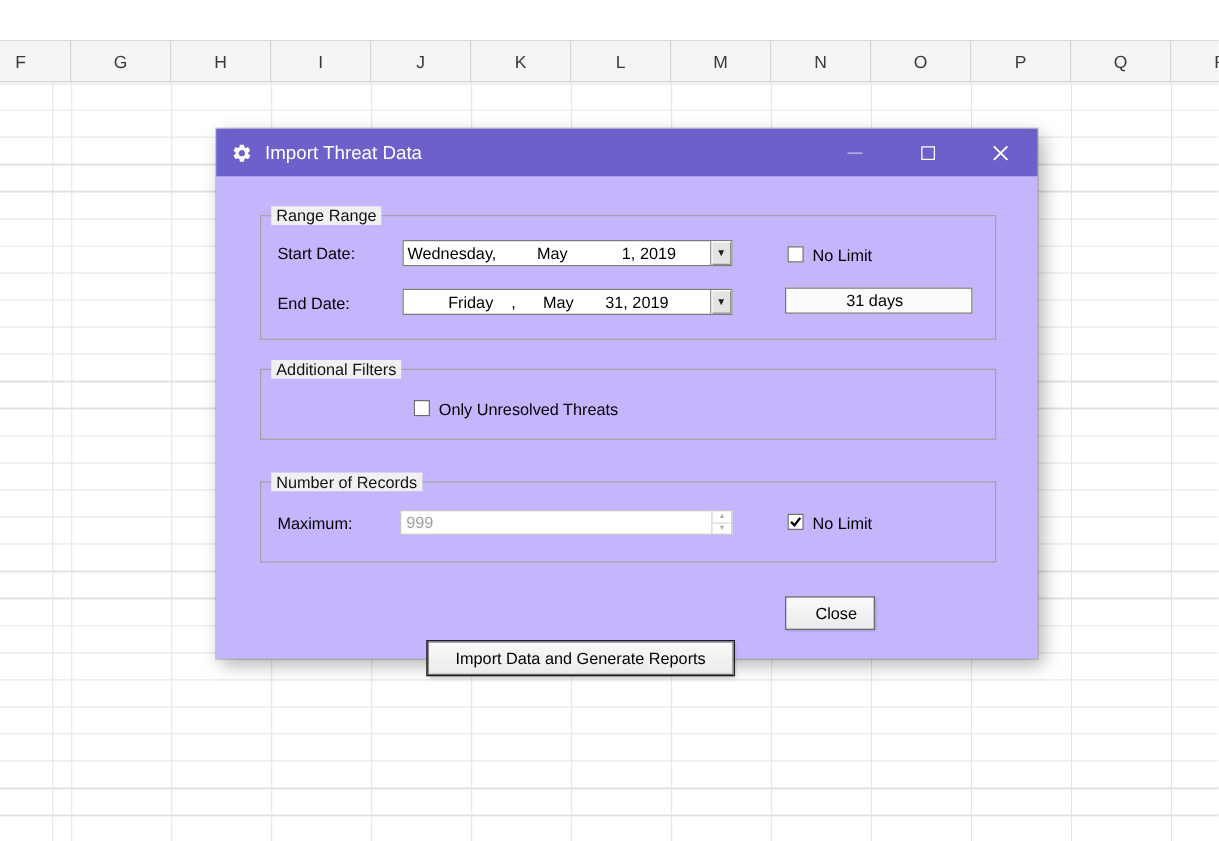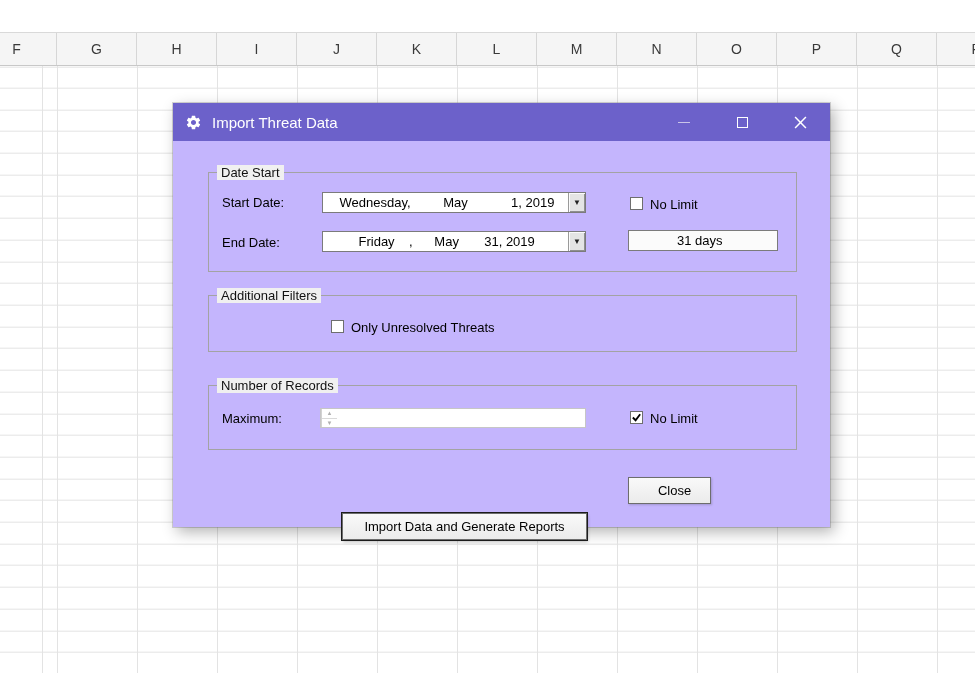--- a/index.html
+++ b/index.html
@@ -101,24 +101,24 @@
           <svg width="13" height="13" viewBox="0 0 12 12">
               <path d="M1,1 L11,11 M11,1 L1,11" stroke="#ffffff" stroke-width="1.4"></path>
             </svg>
         </div>
       </div>
     </div>
 
     <div class="dlg-body">
 
       <div class="group" style="left:35px; top:31px; width:589px; height:100px;">
-        <span class="group-label">Date Start</span>
+        <span class="group-label">Range Range</span>
       </div>
       <span class="lbl" style="left:49px; top:54px;">Start Date:</span>
-      <div class="combo" style="left:149px; top:51px; width:264px;text-align:center;">
+      <div class="combo" style="left:149px; top:51px; width:264px;">
         <span class="combo-text">Wednesday,         May            1, 2019</span>
         <span class="combo-btn">▼</span>
       </div>
       <div class="checkbox" style="left:457px; top:56px;"></div>
       <span class="cb-label" style="left:477px; top:56px;">No Limit</span>
 
       <span class="lbl" style="left:49px; top:94px;">End Date:</span>
       <div class="combo" style="left:149px; top:90px; width:264px;gap:9px;">
         <span class="combo-text">         Friday    ,      May       31, 2019</span>
         <span class="combo-btn">▼</span>
@@ -129,30 +129,31 @@
         <span class="group-label">Additional Filters</span>
       </div>
       <div class="checkbox" style="left:158px; top:179px;"></div>
       <span class="cb-label" style="left:178px; top:179px;">Only Unresolved Threats</span>
 
       <div class="group" style="left:35px; top:244px; width:589px; height:65px;">
         <span class="group-label">Number of Records</span>
       </div>
       <span class="lbl" style="left:49px; top:270px;">Maximum:</span>
       <div class="spinner" style="left:147px; top:267px; width:266px;">
+        <span class="spinner-text">999</span>
         <span class="spin-btns">
           <span class="spin-up">▲</span>
           <span class="spin-down">▼</span>
         </span>
       </div>
       <div class="checkbox" style="left:457px; top:270px;">
         <svg width="11" height="11" viewBox="0 0 12 12">
             <path d="M2,6 L5,9 L10,2.5" stroke="#000000" stroke-width="2" fill="none"></path>
           </svg>
       </div>
       <span class="cb-label" style="left:477px; top:270px;">No Limit</span>
 
       <div class="btn default" style="left:169px; top:336px; width:245px;margin-top:36px;">Import Data and Generate Reports</div>
-      <div class="btn" style="left:455px; top:336px; width:83px;padding-left:10px;">Close</div>
+      <div class="btn" style="left:455px; top:336px; width:72px;padding-left:10px;">Close</div>
 
     </div>
   </div>
 </div>
 
 </body></html>

